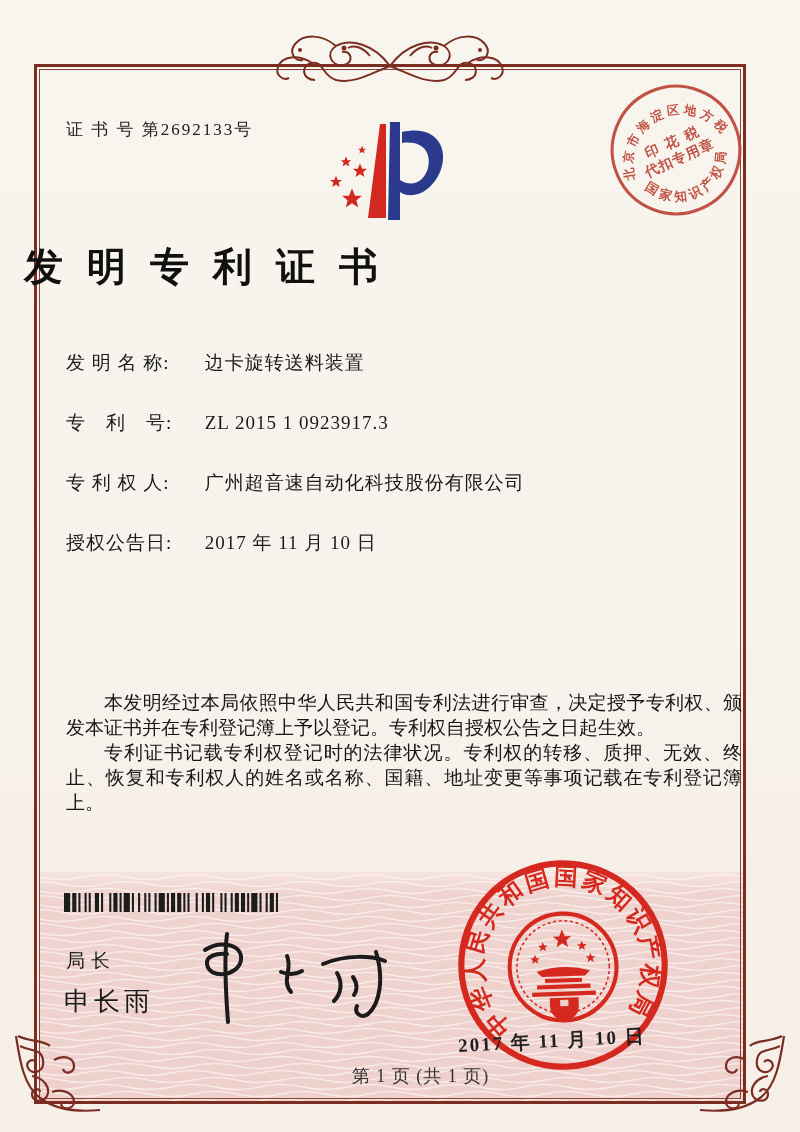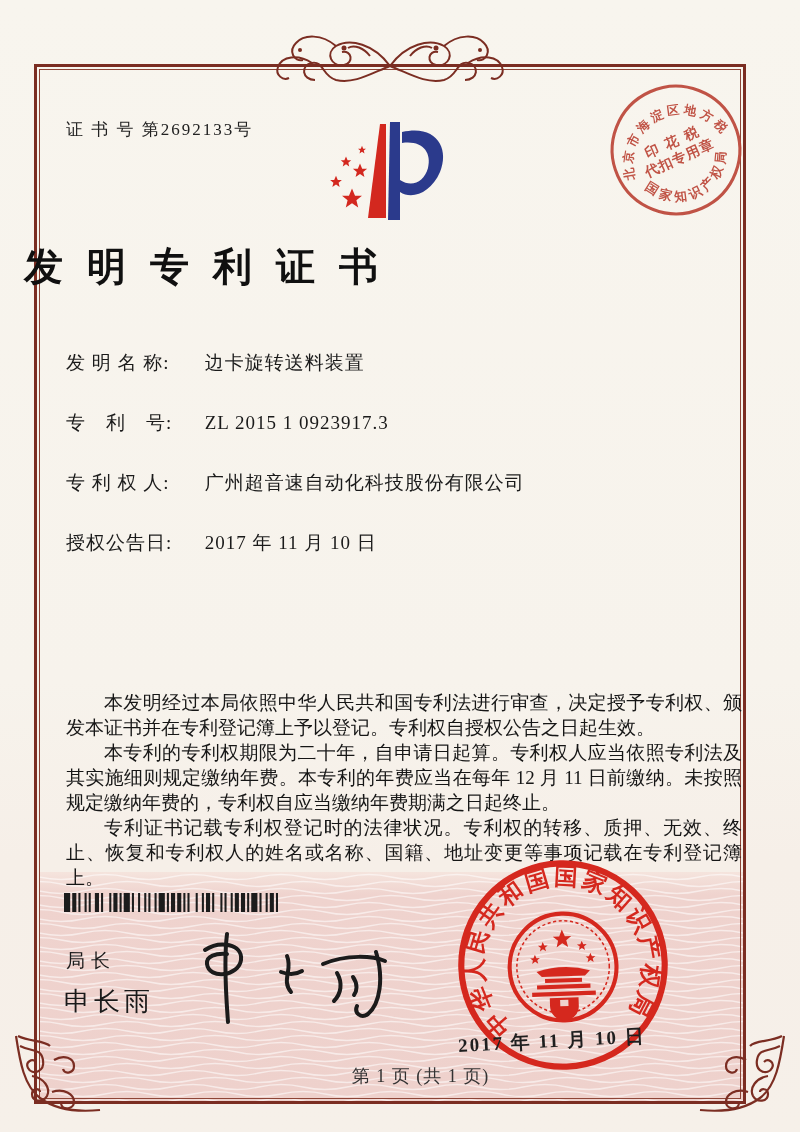--- a/index.html
+++ b/index.html
@@ -185,21 +185,20 @@
       <span class="field-value">广州超音速自动化科技股份有限公司</span>
     </div>
     <div class="field-row">
       <span class="field-label">授权公告日:</span>
       <span class="field-value">2017 年 11 月 10 日</span>
     </div>
   </div>
 
   <div class="body-text">
     <p>本发明经过本局依照中华人民共和国专利法进行审查，决定授予专利权、颁发本证书并在专利登记簿上予以登记。专利权自授权公告之日起生效。</p>
-    <p>本专利的专利权期限为二十年，自申请日起算。专利权人应当依照专利法及其实施细则规定缴纳年费。本专利的年费应当在每年 12 月 11 日前缴纳。未按照规定缴纳年费的，专利权自应当缴纳年费期满之日起终止。</p>
     <p>专利证书记载专利权登记时的法律状况。专利权的转移、质押、无效、终止、恢复和专利权人的姓名或名称、国籍、地址变更等事项记载在专利登记簿上。</p>
   </div>
 
   <svg id="barcode-svg" class="barcode" width="214" height="19" viewBox="0 0 214 19">
       <rect x="0" y="0" width="6.1730769230769225" height="19" fill="#1c1c1c"></rect>
       <rect x="8.23076923076923" y="0" width="4.115384615384615" height="19" fill="#1c1c1c"></rect>
       <rect x="14.403846153846153" y="0" width="2.0576923076923075" height="19" fill="#1c1c1c"></rect>
       <rect x="20.576923076923073" y="0" width="2.0576923076923075" height="19" fill="#1c1c1c"></rect>
       <rect x="24.69230769230769" y="0" width="2.0576923076923075" height="19" fill="#1c1c1c"></rect>
       <rect x="30.865384615384613" y="0" width="4.115384615384615" height="19" fill="#1c1c1c"></rect>

